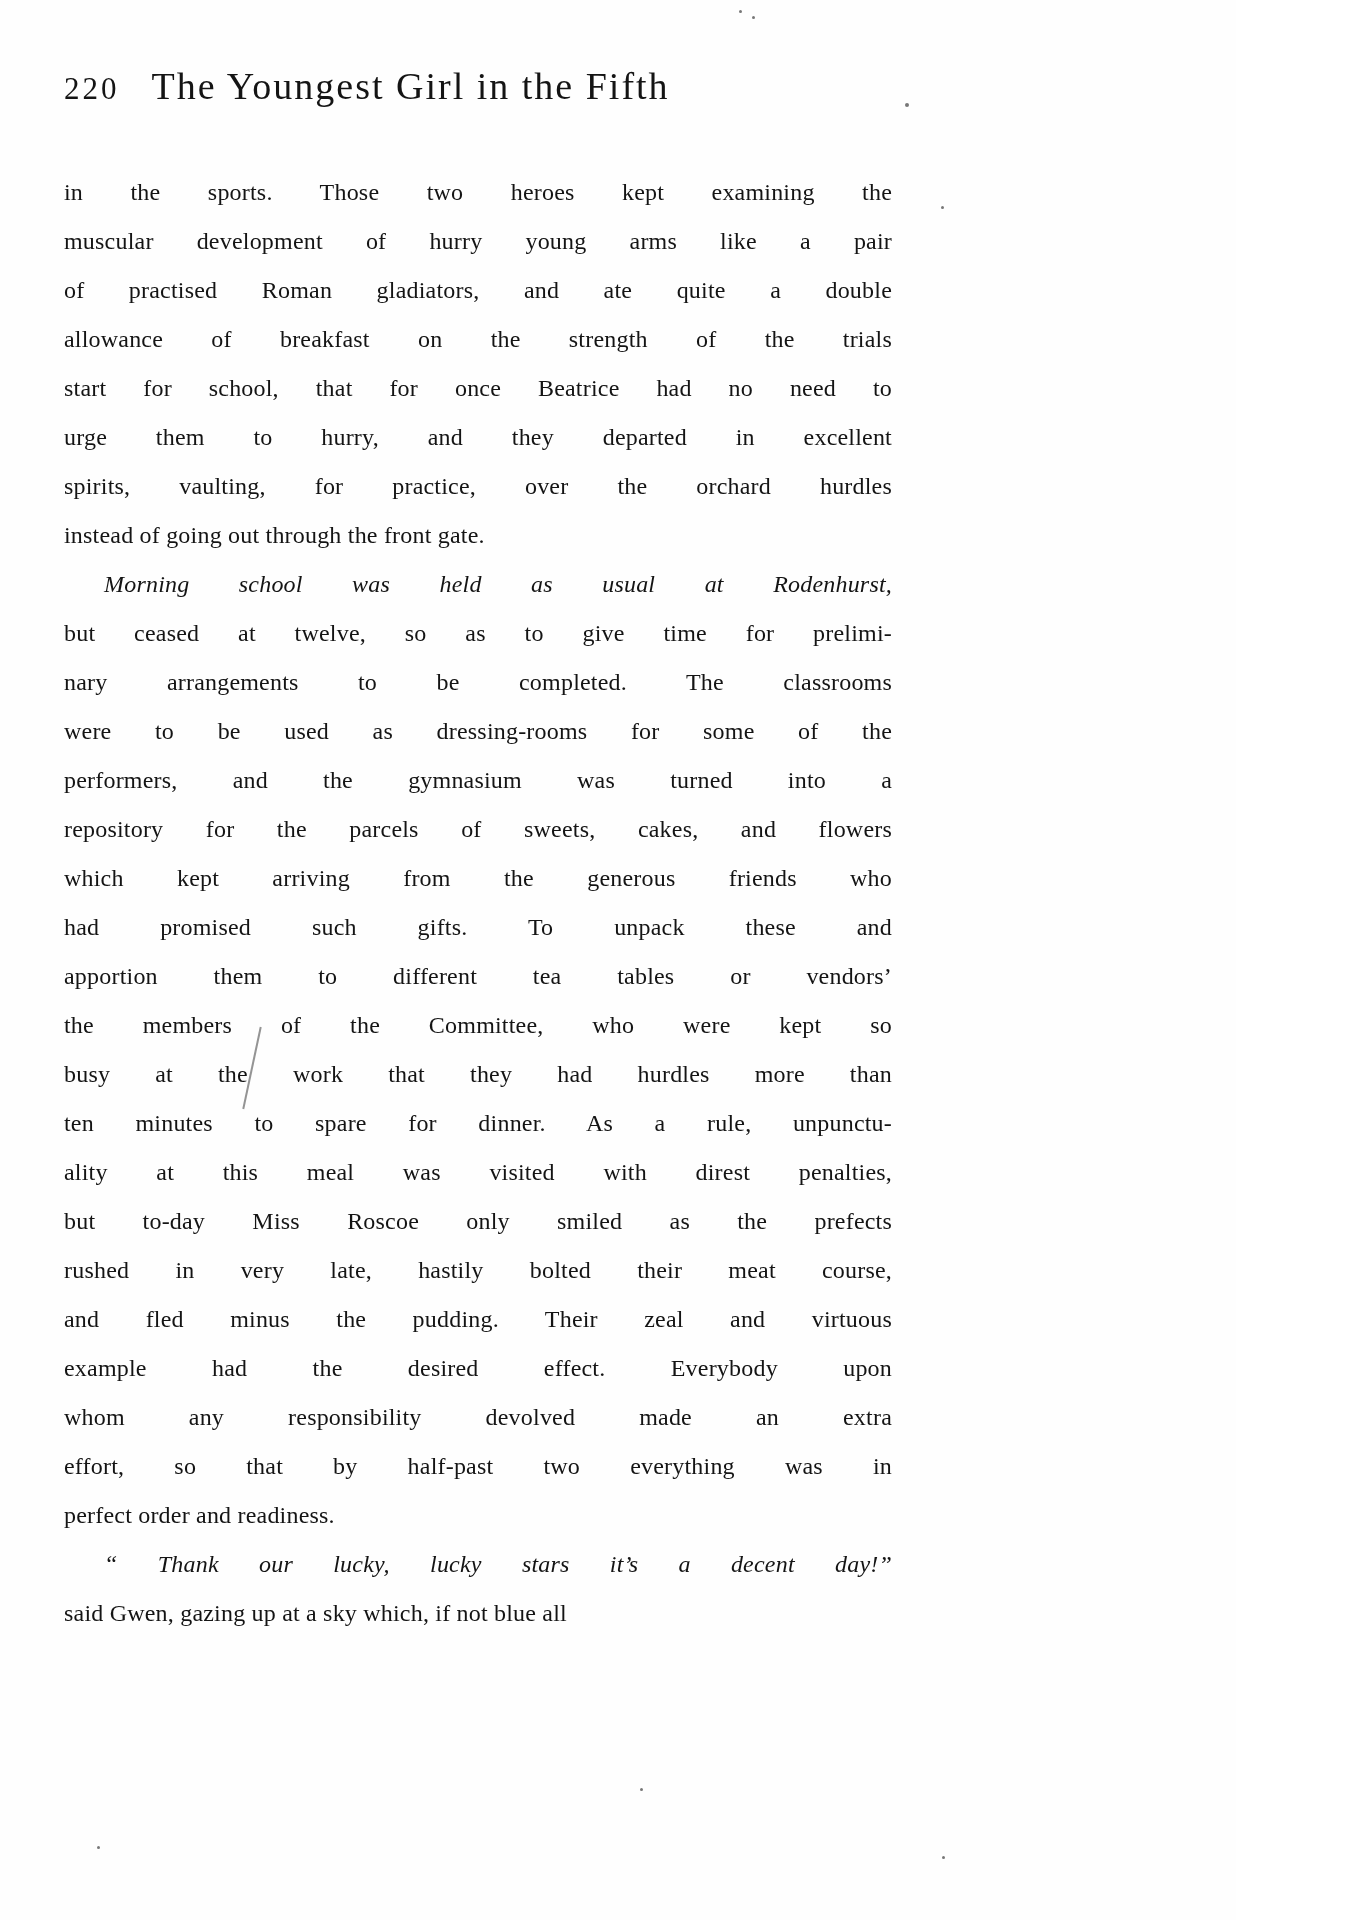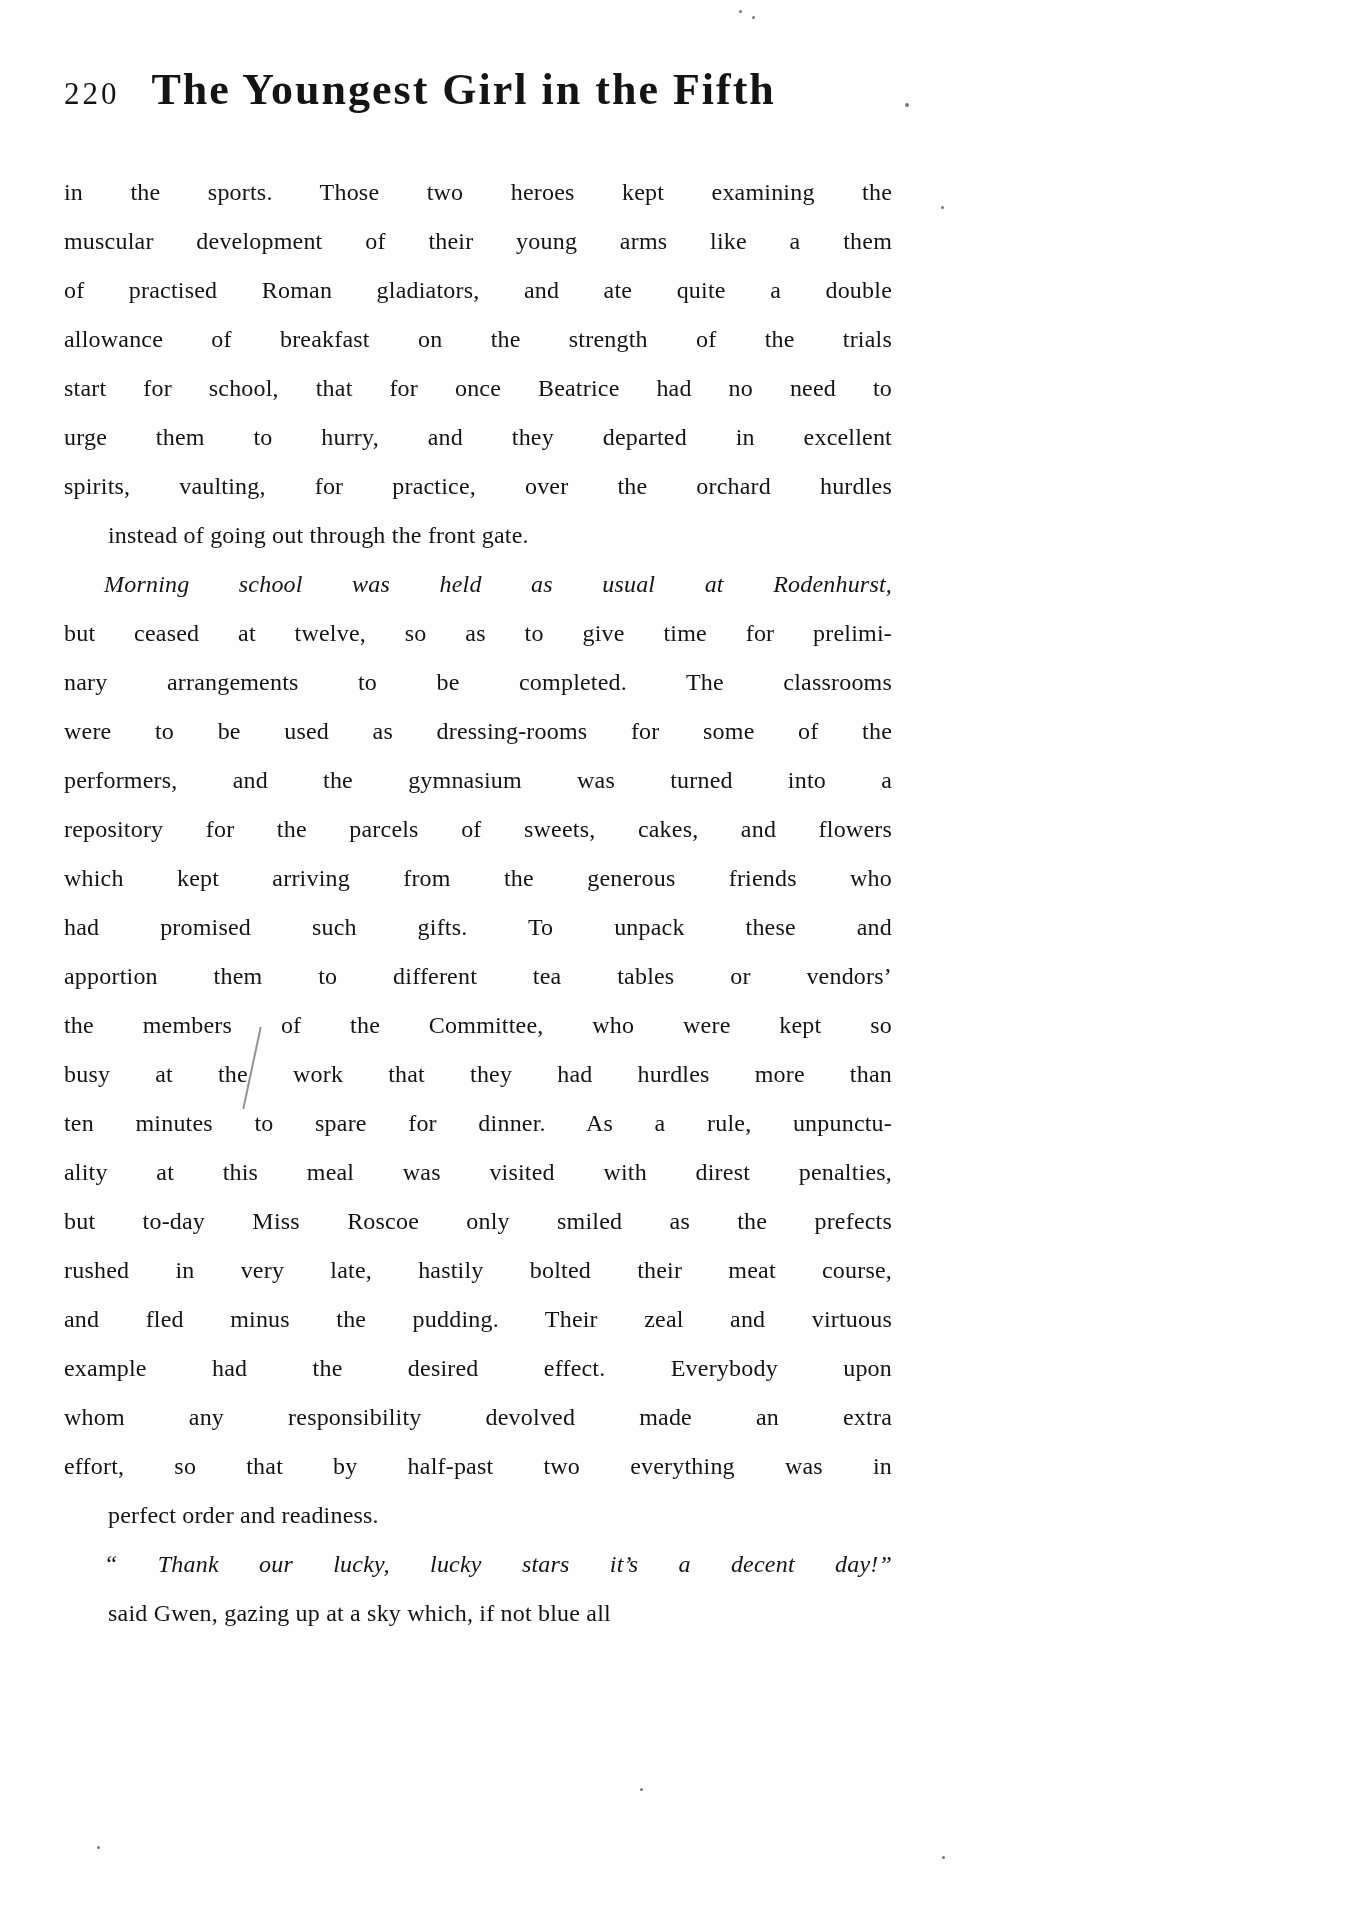--- a/index.html
+++ b/index.html
@@ -24,43 +24,42 @@
     display: flex;
     align-items: baseline;
   }
   .page-number {
     font-size: 31px;
     letter-spacing: 3px;
     font-weight: 500;
   }
   .page-title {
     margin-left: 32px;
-    font-size: 44px;
+    font-size: 38px;
     letter-spacing: 2px;
-    font-weight: 700;
+    font-weight: 400;
     white-space: nowrap;
     text-align: right;
   }
   .body-text {
     position: absolute;
     left: 64px;
     top: 168px;
     width: 828px;
     font-size: 24px;
     line-height: 49px;
     letter-spacing: 0.2px;
   }
   .line {
     text-align: justify;
     text-align-last: justify;
     white-space: normal;
   }
   .line.last {
     text-align-last: left;
-    margin-left: 44px;
   }
   .line.indent {
     text-indent: 40px;
     font-style: italic;
   }
   
   .speck {
     position: absolute;
     background: #4a4a4a;
     border-radius: 50%;
@@ -82,21 +81,21 @@
 
 <div class="page">
 
   <div class="header">
     <span class="page-number">220</span>
     <span class="page-title">The Youngest Girl in the Fifth</span>
   </div>
 
   <div class="body-text">
       <div class="line">in the sports.  Those two heroes kept examining the</div>
-      <div class="line">muscular development of their young arms like a them</div>
+      <div class="line">muscular development of hurry young arms like a pair</div>
       <div class="line">of practised Roman gladiators, and ate quite a double</div>
       <div class="line">allowance of breakfast on the strength of the trials</div>
       <div class="line">start for school, that for once Beatrice had no need to</div>
       <div class="line">urge them to hurry, and they departed in excellent</div>
       <div class="line">spirits, vaulting, for practice, over the orchard hurdles</div>
       <div class="line last">instead of going out through the front gate.</div>
       <div class="line indent">Morning school was held as usual at Rodenhurst,</div>
       <div class="line">but ceased at twelve, so as to give time for prelimi-</div>
       <div class="line">nary arrangements to be completed.  The classrooms</div>
       <div class="line">were to be used as dressing-rooms for some of the</div>

